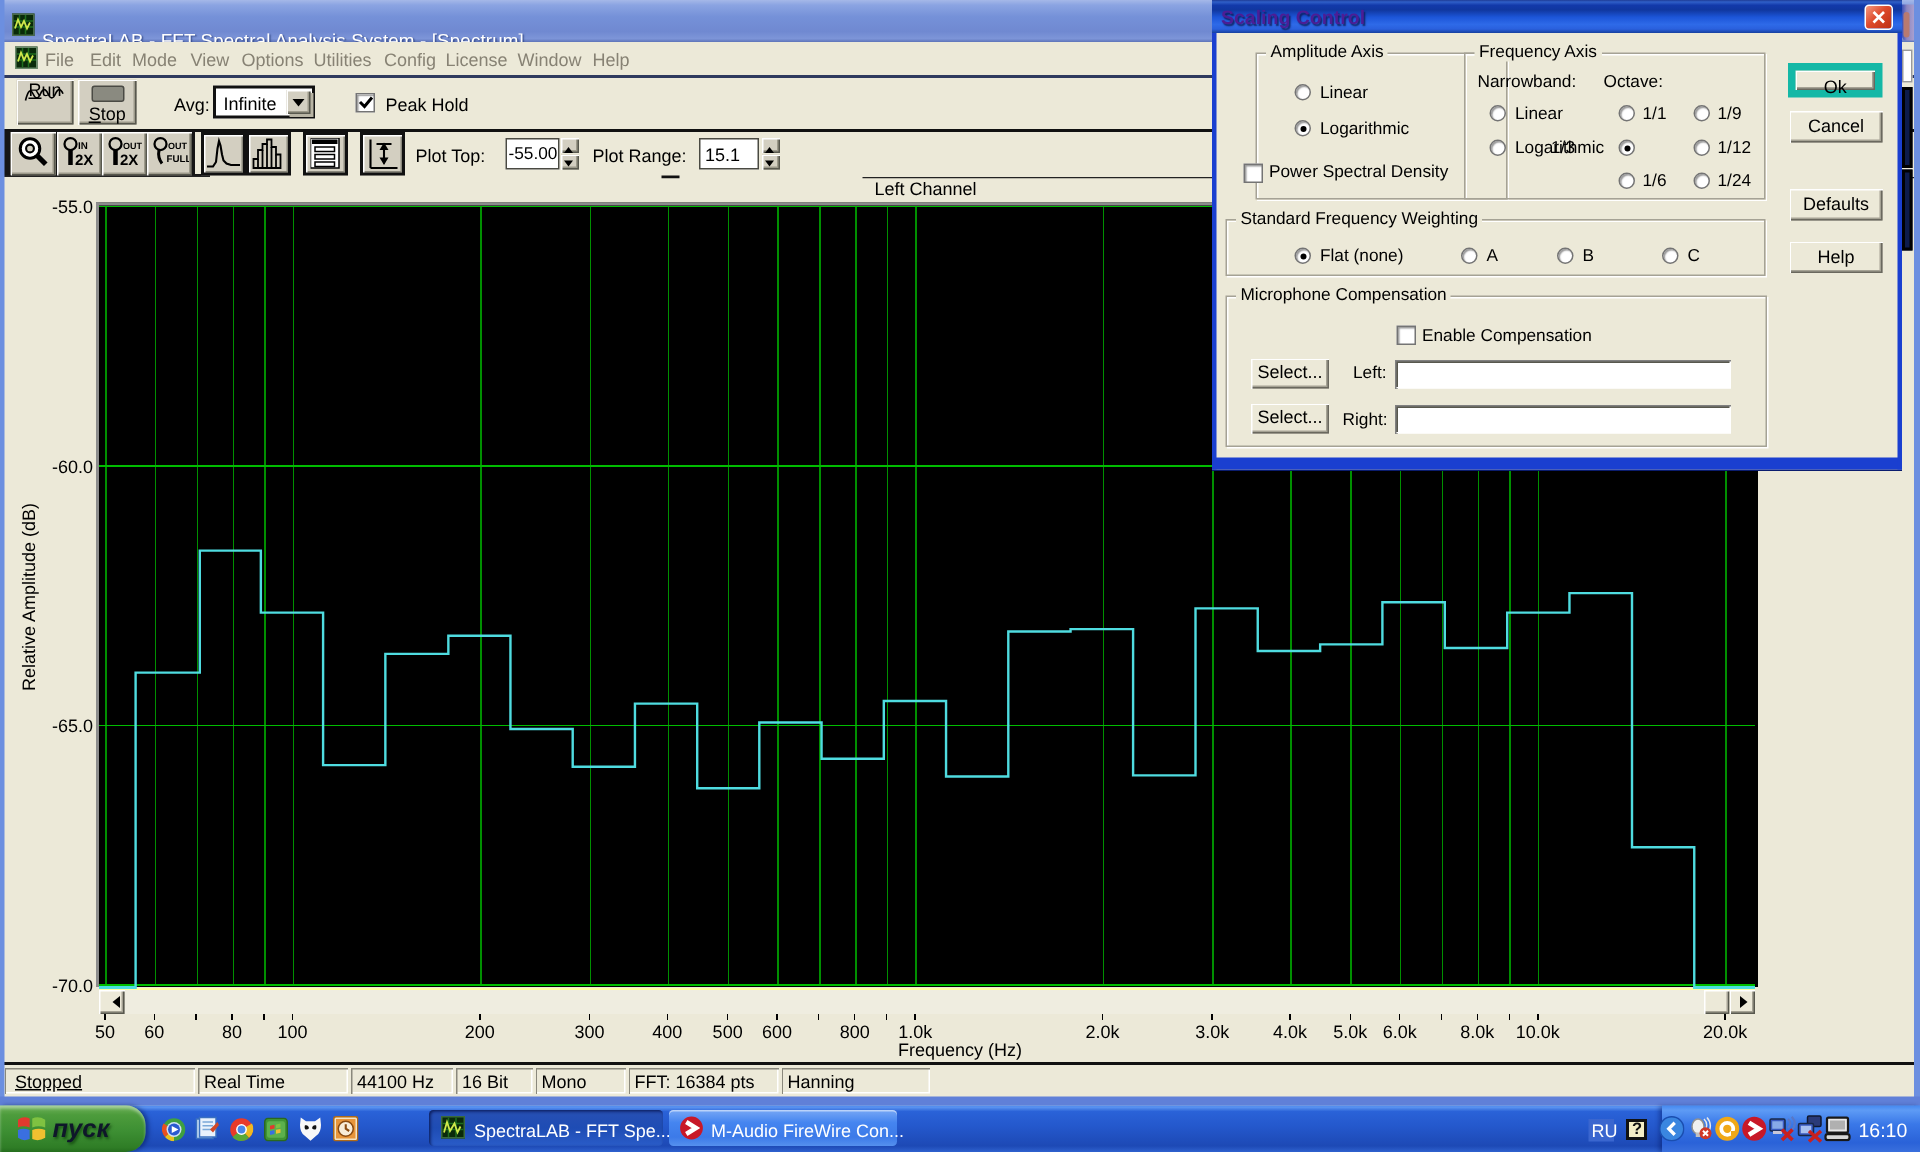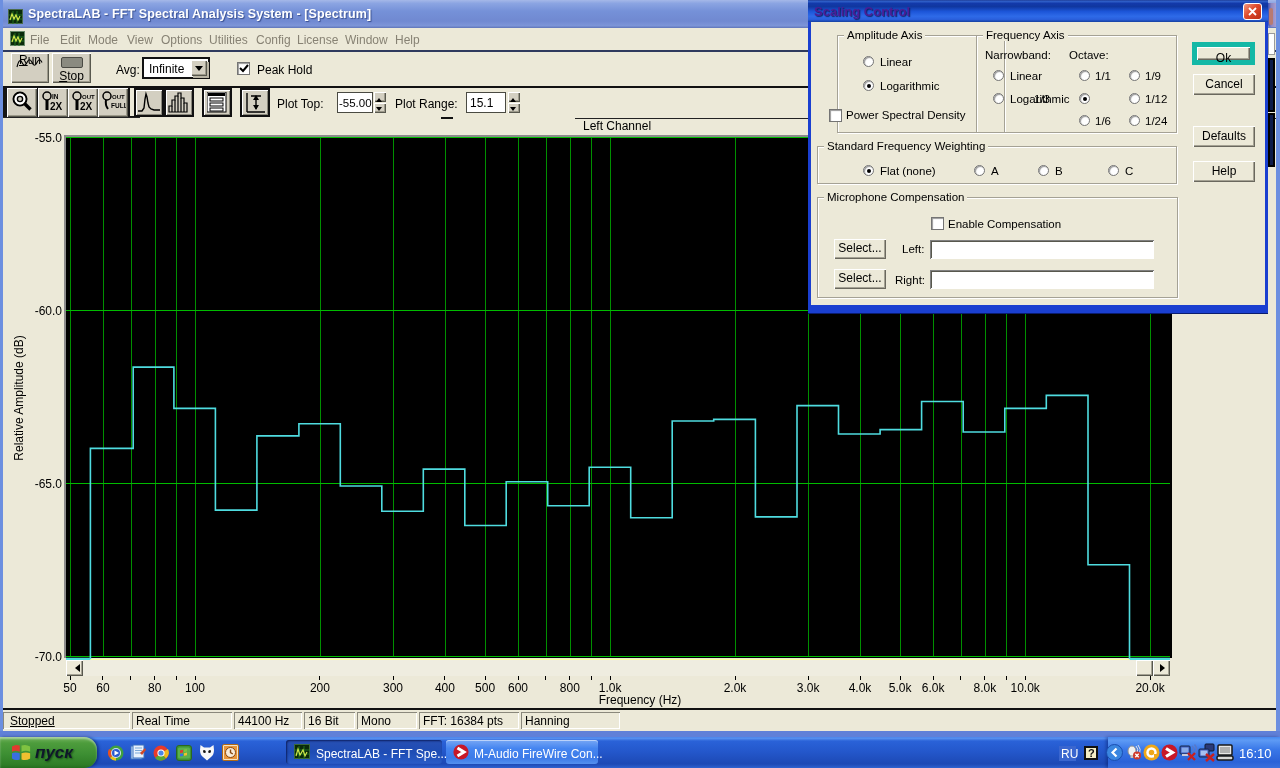--- a/index.html
+++ b/index.html
@@ -18,21 +18,21 @@
 .btn{position:absolute;background:#ece9d8;box-shadow:inset 1px 1px 0 #fff,inset -1px -1px 0 #6a685e,inset -2px -2px 0 #a5a294;font-size:12px;text-align:center;color:#000;}
 </style></head>
 <body>
 
 <div class="abs" style="left:0;top:0;width:1280px;height:28px;background:linear-gradient(180deg,#a5b8e8 0%,#8ba4e2 12%,#7591d8 40%,#7089d1 75%,#7d95d8 92%,#5e74b8 100%);"></div>
 <div class="abs" style="left:8px;top:9px;width:15px;height:15px;background:#0a2a0a;border:1px solid #4a6a4a;">
 <svg width="13" height="13" viewBox="0 0 13 13">
       <path d="M0 4 H13 M0 8 H13 M4 0 V13 M8 0 V13" stroke="#1e6e1e" stroke-width="1"></path>
       <path d="M1 9 L3 3 L5 8 L7 4 L9 9 L11 5" stroke="#cfe84a" stroke-width="1.2" fill="none"></path>
     </svg></div>
-<div class="abs" style="left:28px;top:7px;font-size:12.5px;letter-spacing:.1px;font-weight:bold;color:#fff;text-shadow:1px 1px 1px rgba(20,40,100,.6);">SpectraLAB - FFT Spectral Analysis System - [Spectrum]</div>
+<div class="abs" style="left:28px;top:20px;font-size:12.5px;letter-spacing:.1px;font-weight:normal;color:#fff;text-shadow:1px 1px 1px rgba(20,40,100,.6);">SpectraLAB - FFT Spectral Analysis System - [Spectrum]</div>
 
 <div class="abs" style="left:0;top:28px;width:1280px;height:23px;background:#ece9d8;"></div>
 <div class="abs" style="left:10px;top:31px;width:15px;height:15px;background:#0a2a0a;border:1px solid #6a8a6a;">
 <svg width="13" height="13" viewBox="0 0 13 13">
       <path d="M0 4 H13 M0 8 H13 M4 0 V13 M8 0 V13" stroke="#1e6e1e" stroke-width="1"></path>
       <path d="M1 9 L3 3 L5 8 L7 4 L9 9 L11 5" stroke="#cfe84a" stroke-width="1.2" fill="none"></path>
     </svg></div>
 <span class="abs" style="left:30px;top:33px;font-size:12px;color:#878274;">File</span>
 <span class="abs" style="left:60px;top:33px;font-size:12px;color:#878274;">Edit</span>
 <span class="abs" style="left:88px;top:33px;font-size:12px;color:#878274;">Mode</span>

